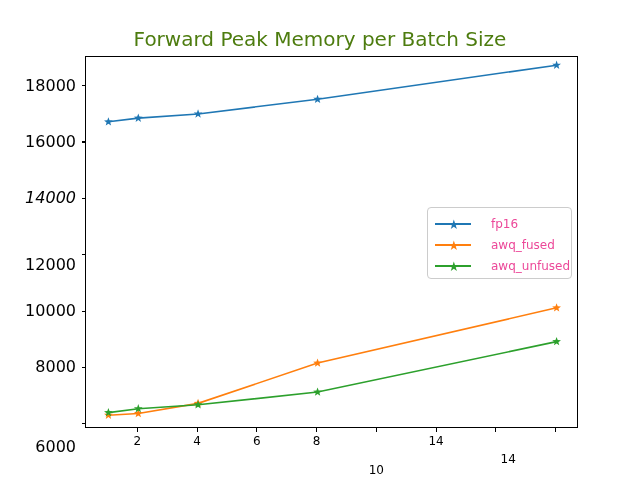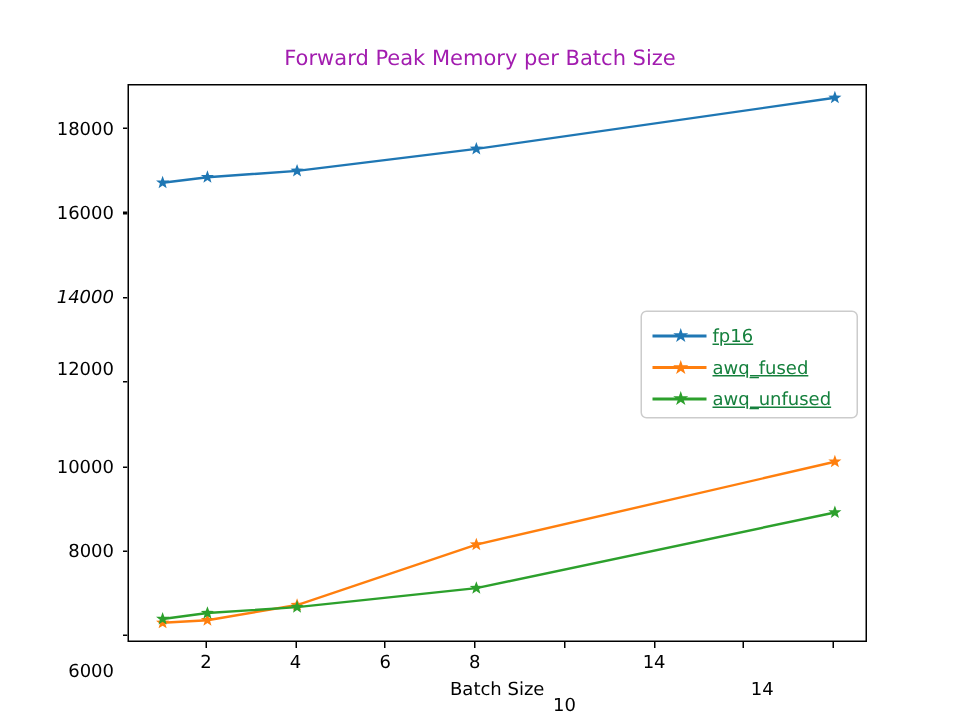--- a/index.html
+++ b/index.html
@@ -14,22 +14,22 @@
     background: #ffffff;
     font-family: "DejaVu Sans", sans-serif;
     overflow: hidden;
   }
   #title {
     position: absolute;
     left: 0;
     top: 30px;
     width: 640px;
     text-align: center;
-    font-size: 14px;
-    color: #a21caf;
+    font-size: 20px;
+    color: #4d7c0f;
     line-height: 18px;
   }
   
   #plot-area {
     position: absolute;
     left: 85px;
     top: 56px;
     width: 493px;
     height: 372px;
     border: 1.1px solid #000000;
@@ -40,21 +40,21 @@
     position: absolute;
     left: 0;
     top: 0;
     width: 493px;
     height: 372px;
     overflow: visible;
   }
   .ytick-label {
     position: absolute;
     text-align: right;
-    font-size: 12px;
+    font-size: 16px;
     color: #000000;
     width: 60px;
     line-height: 12px;
   }
   .ytick-mark {
     position: absolute;
     width: 3.5px;
     height: 1.1px;
     background: #000000;
   }
@@ -125,45 +125,43 @@
   }
   .legend-star {
     position: absolute;
     left: 13px;
     top: 1px;
     font-size: 13px;
     line-height: 13px;
   }
   .legend-text {
     font-size: 12px;
-    color: #15803d;
-    margin-left: 4px;
+    color: #ec4899;
+    margin-left: 20px;
     white-space: nowrap;
-    text-decoration: underline;
   }
 </style>
 </head>
 <body>
 
 <div id="figure">
 
   <div id="title">Forward Peak Memory per Batch Size</div>
 
   <div id="ylabel">Forward Peak Memory (MB)</div>
-  <div id="xlabel">Batch Size</div>
 
   <div id="ticks-layer">
       <div class="ytick-mark" style="left: 81.5px; top: 423.273px;"></div>
       <div class="ytick-label" style="left: 16px; top: 441px;">6000</div>
       <div class="ytick-mark" style="left: 81.5px; top: 366.909px;"></div>
       <div class="ytick-label" style="left: 16px; top: 361.409px;">8000</div>
       <div class="ytick-mark" style="left: 81.5px; top: 310.545px;"></div>
       <div class="ytick-label" style="left: 16px; top: 305.045px;">10000</div>
       <div class="ytick-mark" style="left: 81.5px; top: 254.182px;"></div>
-      <div class="ytick-label" style="left: 16px; top: 240px;">12000</div>
+      <div class="ytick-label" style="left: 16px; top: 259px;">12000</div>
       <div class="ytick-mark" style="left: 81.5px; top: 197.818px;"></div>
       <div class="ytick-label" style="left: 16px; top: 192.318px; font-style: italic;">14000</div>
       <div class="ytick-mark" style="left: 81.5px; top: 141.455px;"></div>
       <div class="ytick-label" style="left: 16px; top: 135.955px;">16000</div>
       <div class="ytick-mark" style="left: 81.5px; top: 85.0909px;"></div>
       <div class="ytick-label" style="left: 16px; top: 79.5909px;">18000</div>
       <div class="xtick-mark" style="left: 136.788px; top: 428px;"></div>
       <div class="xtick-label" style="left: 117.288px; top: 435px;">2</div>
       <div class="xtick-mark" style="left: 196.545px; top: 428px;"></div>
       <div class="xtick-label" style="left: 177.045px; top: 435px;">4</div>

